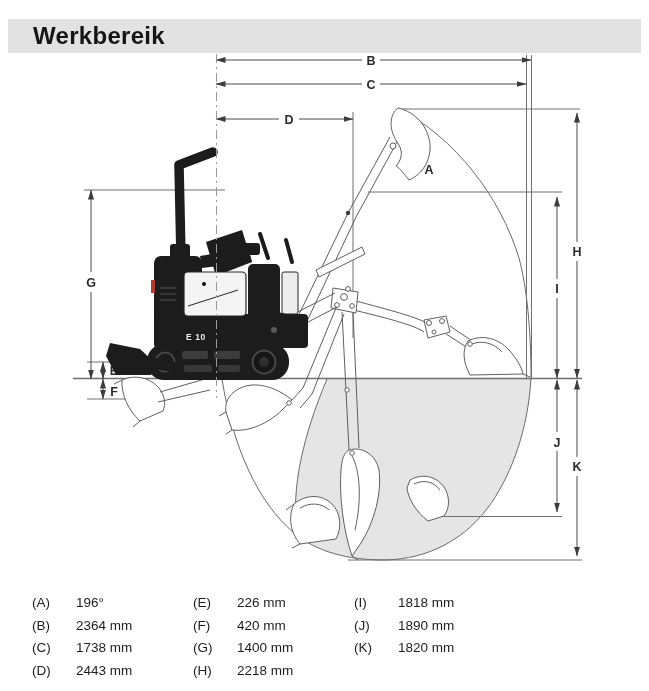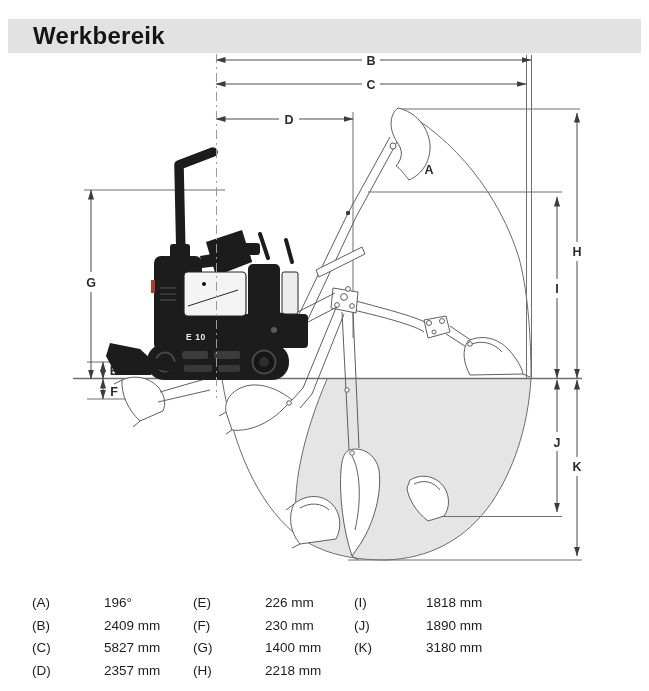--- a/index.html
+++ b/index.html
@@ -7,21 +7,21 @@
         font-family:"Liberation Sans",sans-serif;}
   .titlebar{position:absolute;left:8px;top:3px;width:633px;height:34px;background:#e2e2e2;
             display:flex;align-items:center;margin-top:16px;}
   .titlebar .title{margin-left:25px;font-size:24px;font-weight:bold;color:#151515;letter-spacing:.3px;}
   svg.diagram{position:absolute;left:0;top:0;}
   .legend{position:absolute;left:0;top:591px;width:649px;height:95px;}
   .col{position:absolute;top:0;}
   .col-1{left:32px;} .col-2{left:193px;} .col-3{left:354px;}
   .lrow{height:22.7px;display:flex;align-items:center;font-size:13.5px;color:#1d1d1d;}
   .lkey{width:44px;}
-  .lval{white-space:nowrap;margin-left:28px;}
+  .lval{white-space:nowrap;}
   text.dim{font-family:"Liberation Sans",sans-serif;font-size:12.5px;font-weight:bold;fill:#2b2b2b;}
   text.model{font-family:"Liberation Sans",sans-serif;font-size:8.5px;font-weight:bold;fill:#ededed;letter-spacing:.6px;}
 </style>
 </head>
 <body>
 
 <div class="page">
 
   <div class="titlebar">
     <span class="title">Werkbereik</span>
@@ -234,39 +234,39 @@
   </svg>
 
   <div class="legend">
     <div class="col col-1">
       <div class="lrow">
         <span class="lkey">(A)</span>
         <span class="lval">196°</span>
       </div>
       <div class="lrow">
         <span class="lkey">(B)</span>
-        <span class="lval">2409 mm</span>
+        <span class="lval">2364 mm</span>
       </div>
       <div class="lrow">
         <span class="lkey">(C)</span>
-        <span class="lval">5827 mm</span>
+        <span class="lval">1738 mm</span>
       </div>
       <div class="lrow">
         <span class="lkey">(D)</span>
-        <span class="lval">2357 mm</span>
+        <span class="lval">2443 mm</span>
       </div>
     </div>
     <div class="col col-2">
       <div class="lrow">
         <span class="lkey">(E)</span>
         <span class="lval">226 mm</span>
       </div>
       <div class="lrow">
         <span class="lkey">(F)</span>
-        <span class="lval">230 mm</span>
+        <span class="lval">420 mm</span>
       </div>
       <div class="lrow">
         <span class="lkey">(G)</span>
         <span class="lval">1400 mm</span>
       </div>
       <div class="lrow">
         <span class="lkey">(H)</span>
         <span class="lval">2218 mm</span>
       </div>
     </div>
@@ -274,18 +274,18 @@
       <div class="lrow">
         <span class="lkey">(I)</span>
         <span class="lval">1818 mm</span>
       </div>
       <div class="lrow">
         <span class="lkey">(J)</span>
         <span class="lval">1890 mm</span>
       </div>
       <div class="lrow">
         <span class="lkey">(K)</span>
-        <span class="lval">3180 mm</span>
+        <span class="lval">1820 mm</span>
       </div>
     </div>
   </div>
 
 </div>
 
 </body></html>

